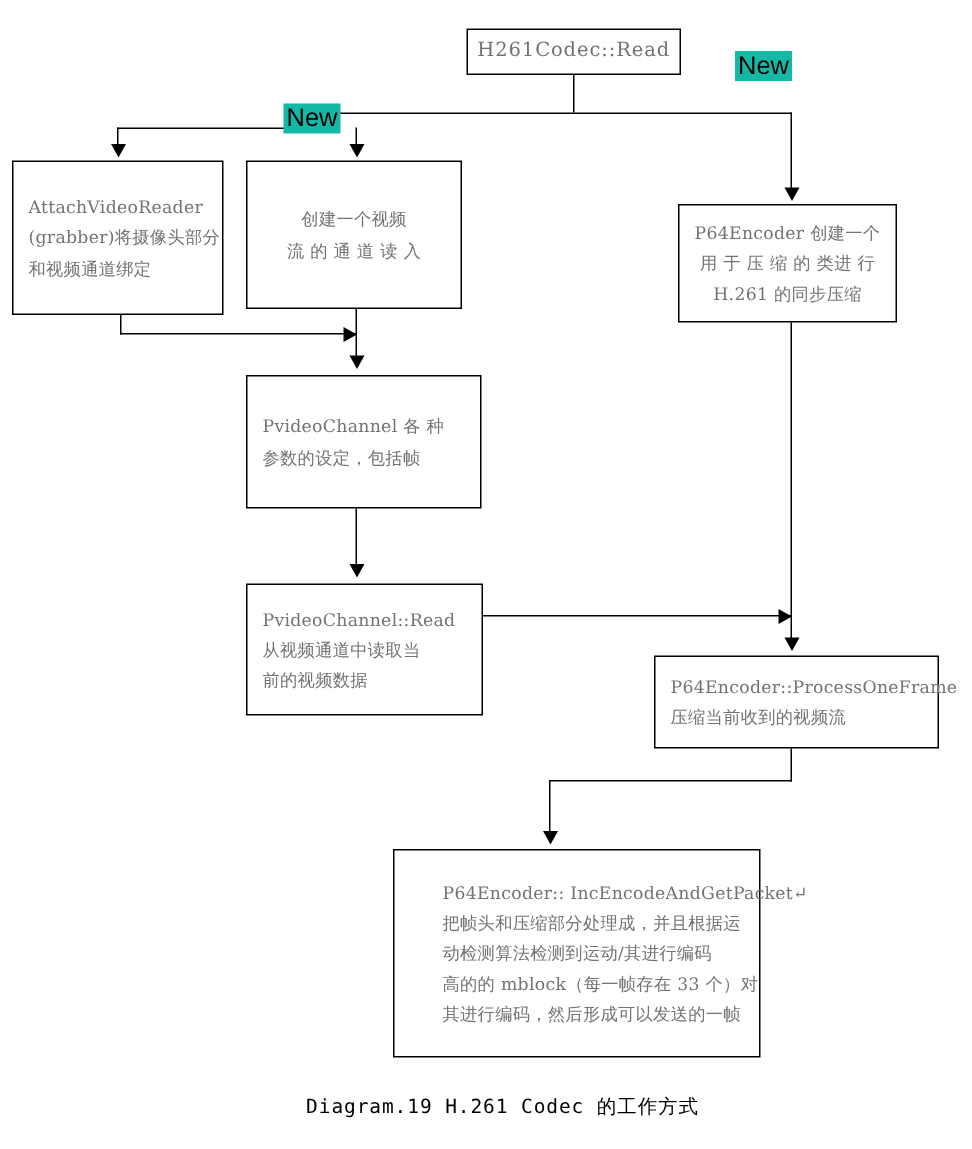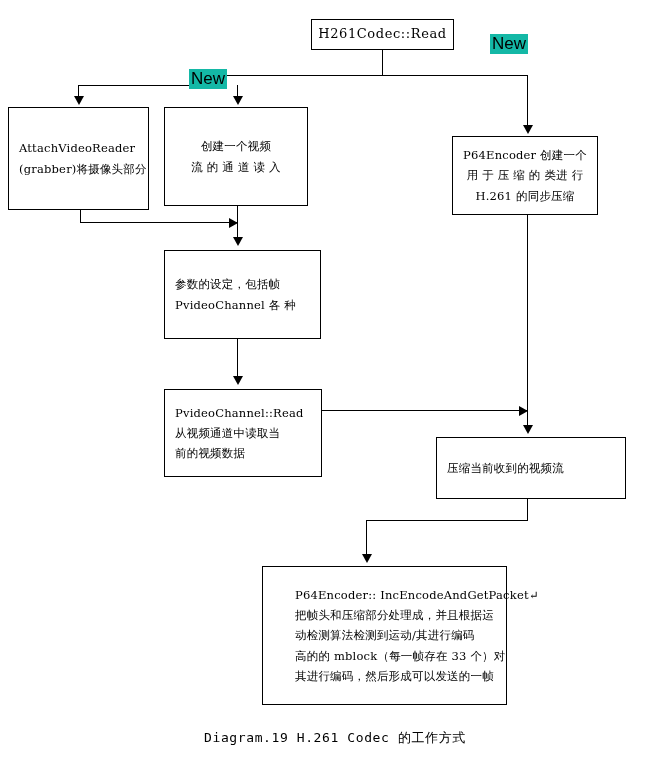--- a/index.html
+++ b/index.html
@@ -28,21 +28,21 @@
     justify-content: center;
     padding: 4px 10px;
   }
   .node .line {
     display: block;
     white-space: nowrap;
     font-family: "DejaVu Serif", serif;
     font-size: 11.5px;
     line-height: 1.75;
     letter-spacing: 0.2px;
-    color: #000000;
+    color: #737373;
   }
   .node.centered .line { text-align: center; }
   .node.title-only {
     justify-content: center;
     align-items: center;
     padding: 0;
   }
   .node.title-only .line { font-size: 13px; letter-spacing: 0.6px; }
 
   .edge {
@@ -91,45 +91,47 @@
 
 <div id="canvas">
 
   <div class="node title-only centered" style="left:311px; top:19px; width:143px; height:31px;">
     <span class="line">H261Codec::Read</span>
   </div>
 
   <div class="node" style="left:8px; top:107px; width:141px; height:103px;">
     <span class="line">AttachVideoReader</span>
     <span class="line">(grabber)将摄像头部分</span>
+    <span class="line">和视频通道绑定</span>
   </div>
 
   <div class="node centered" style="left:164px; top:107px; width:144px; height:99px;">
     <span class="line">创建一个视频</span>
     <span class="line">流 的 通 道 读 入</span>
   </div>
 
   <div class="node centered" style="left:452px; top:136px; width:146px; height:79px;align-items:center;">
     <span class="line">P64Encoder 创建一个</span>
     <span class="line">用 于 压 缩 的 类进 行</span>
     <span class="line">H.261 的同步压缩</span>
   </div>
 
   <div class="node" style="left:164px; top:250px; width:157px; height:89px;">
+    <span class="line">PvideoChannel 各 种</span>
     <span class="line">参数的设定，包括帧</span>
-    <span class="line">PvideoChannel 各 种</span>
   </div>
 
   <div class="node" style="left:164px; top:389px; width:158px; height:88px;">
     <span class="line">PvideoChannel::Read</span>
     <span class="line">从视频通道中读取当</span>
     <span class="line">前的视频数据</span>
   </div>
 
   <div class="node" style="left:436px; top:437px; width:190px; height:62px;">
+    <span class="line">P64Encoder::ProcessOneFrame</span>
     <span class="line">压缩当前收到的视频流</span>
   </div>
 
   <div class="node" style="left:262px; top:566px; width:245px; height:139px;padding-left:32px;">
     <span class="line">P64Encoder:: IncEncodeAndGetPacket↵</span>
     <span class="line">把帧头和压缩部分处理成，并且根据运</span>
     <span class="line">动检测算法检测到运动/其进行编码</span>
     <span class="line">高的的 mblock（每一帧存在 33 个）对</span>
     <span class="line">其进行编码，然后形成可以发送的一帧</span>
   </div>

